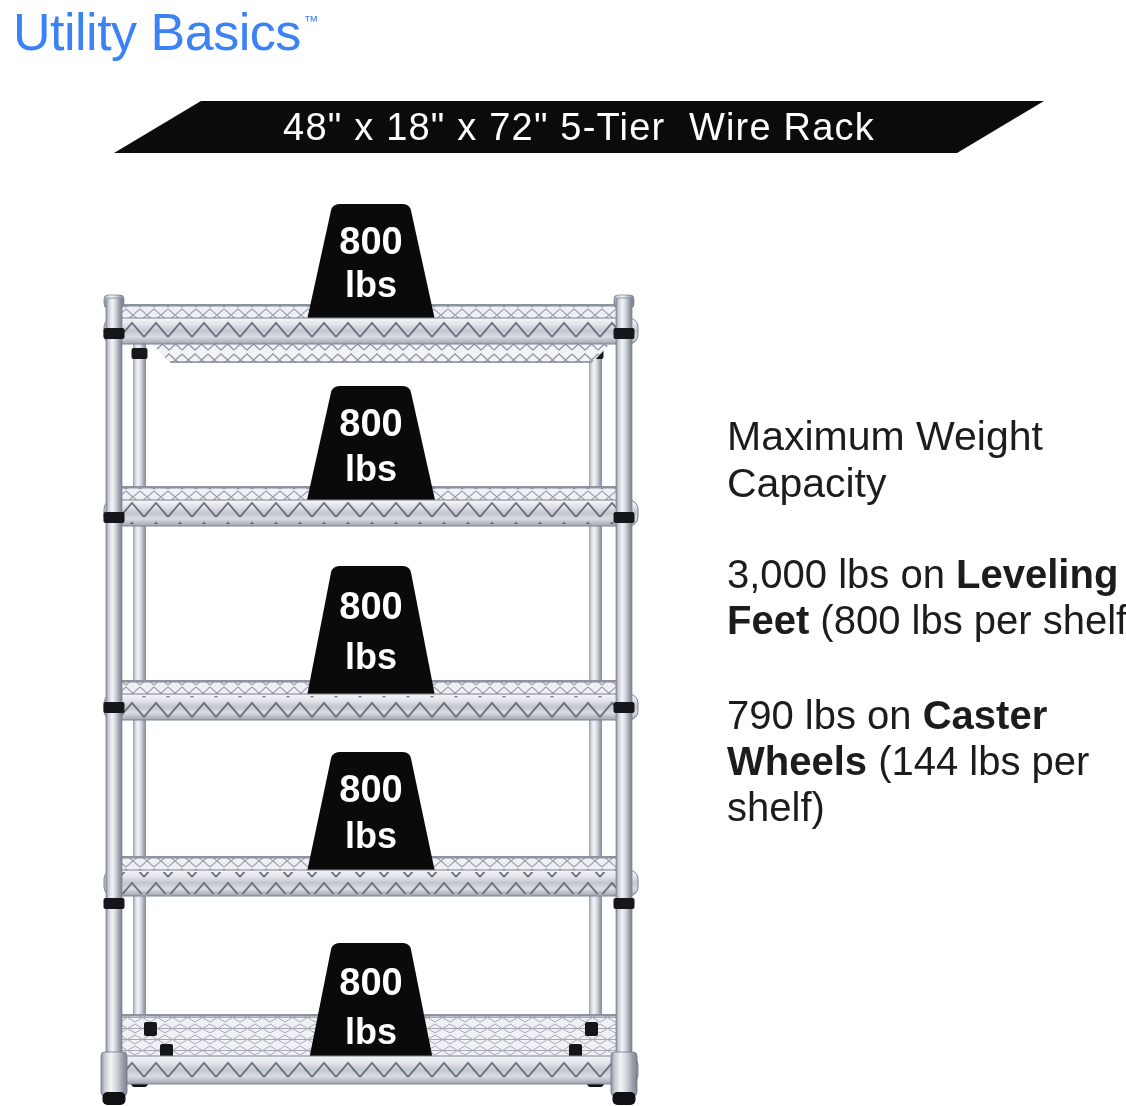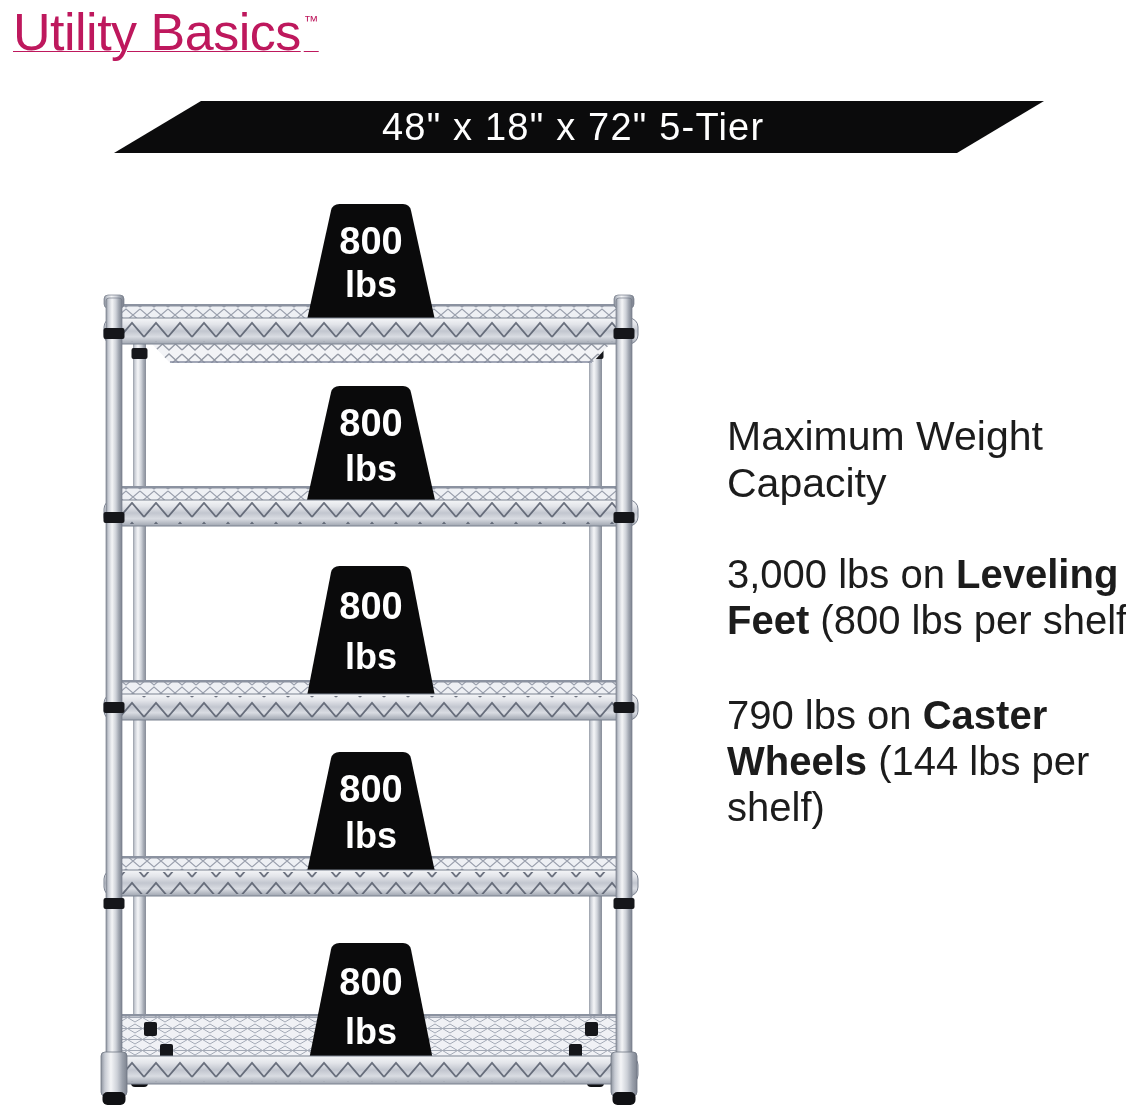--- a/index.html
+++ b/index.html
@@ -1,21 +1,21 @@
 <!DOCTYPE html>
 <html><head>
 <meta charset="utf-8">
 <style>
   html,body { margin:0; padding:0; background:#ffffff; }
   .stage {
     position:relative; width:1126px; height:1106px; background:#ffffff;
     font-family:"Liberation Sans", sans-serif; overflow:hidden;
   }
   
-  .logo { position:absolute; left:13px; top:2px; color:#be185d; white-space:nowrap;text-decoration:underline; }
+  .logo { position:absolute; left:13px; top:2px; color:#3b82f6; white-space:nowrap; }
   .logo .name { font-size:52px; font-weight:400; letter-spacing:-0.5px; }
   .logo .tm { font-size:15px; position:relative; top:-24px; left:3px; font-weight:400; }
   
   .banner {
     position:absolute; left:114px; top:101px; width:930px; height:52px;
     background:#0b0b0c; color:#ffffff;
     clip-path:polygon(87px 0, 930px 0, 843px 52px, 0 52px);
     display:flex; align-items:center; justify-content:center;
     font-size:38px; letter-spacing:1.2px; white-space:pre;
   }
@@ -33,21 +33,21 @@
 </head>
 <body>
 
 <div class="stage">
 
   <div class="logo">
     <span class="name">Utility Basics</span><span class="tm">™</span>
   </div>
 
   <div class="banner">
-    <span>48" x 18" x 72" 5-Tier </span>
+    <span>48" x 18" x 72" 5-Tier </span><span> Wire Rack</span>
   </div>
 
   <svg class="rack" width="1126" height="1106" viewBox="0 0 1126 1106">
     <defs>
       <linearGradient id="postG" x1="0" y1="0" x2="1" y2="0">
         <stop offset="0" stop-color="#8e949f"></stop>
         <stop offset="0.15" stop-color="#c7cbd3"></stop>
         <stop offset="0.38" stop-color="#f4f5f7"></stop>
         <stop offset="0.62" stop-color="#cdd1d8"></stop>
         <stop offset="0.82" stop-color="#9ba1ac"></stop>

